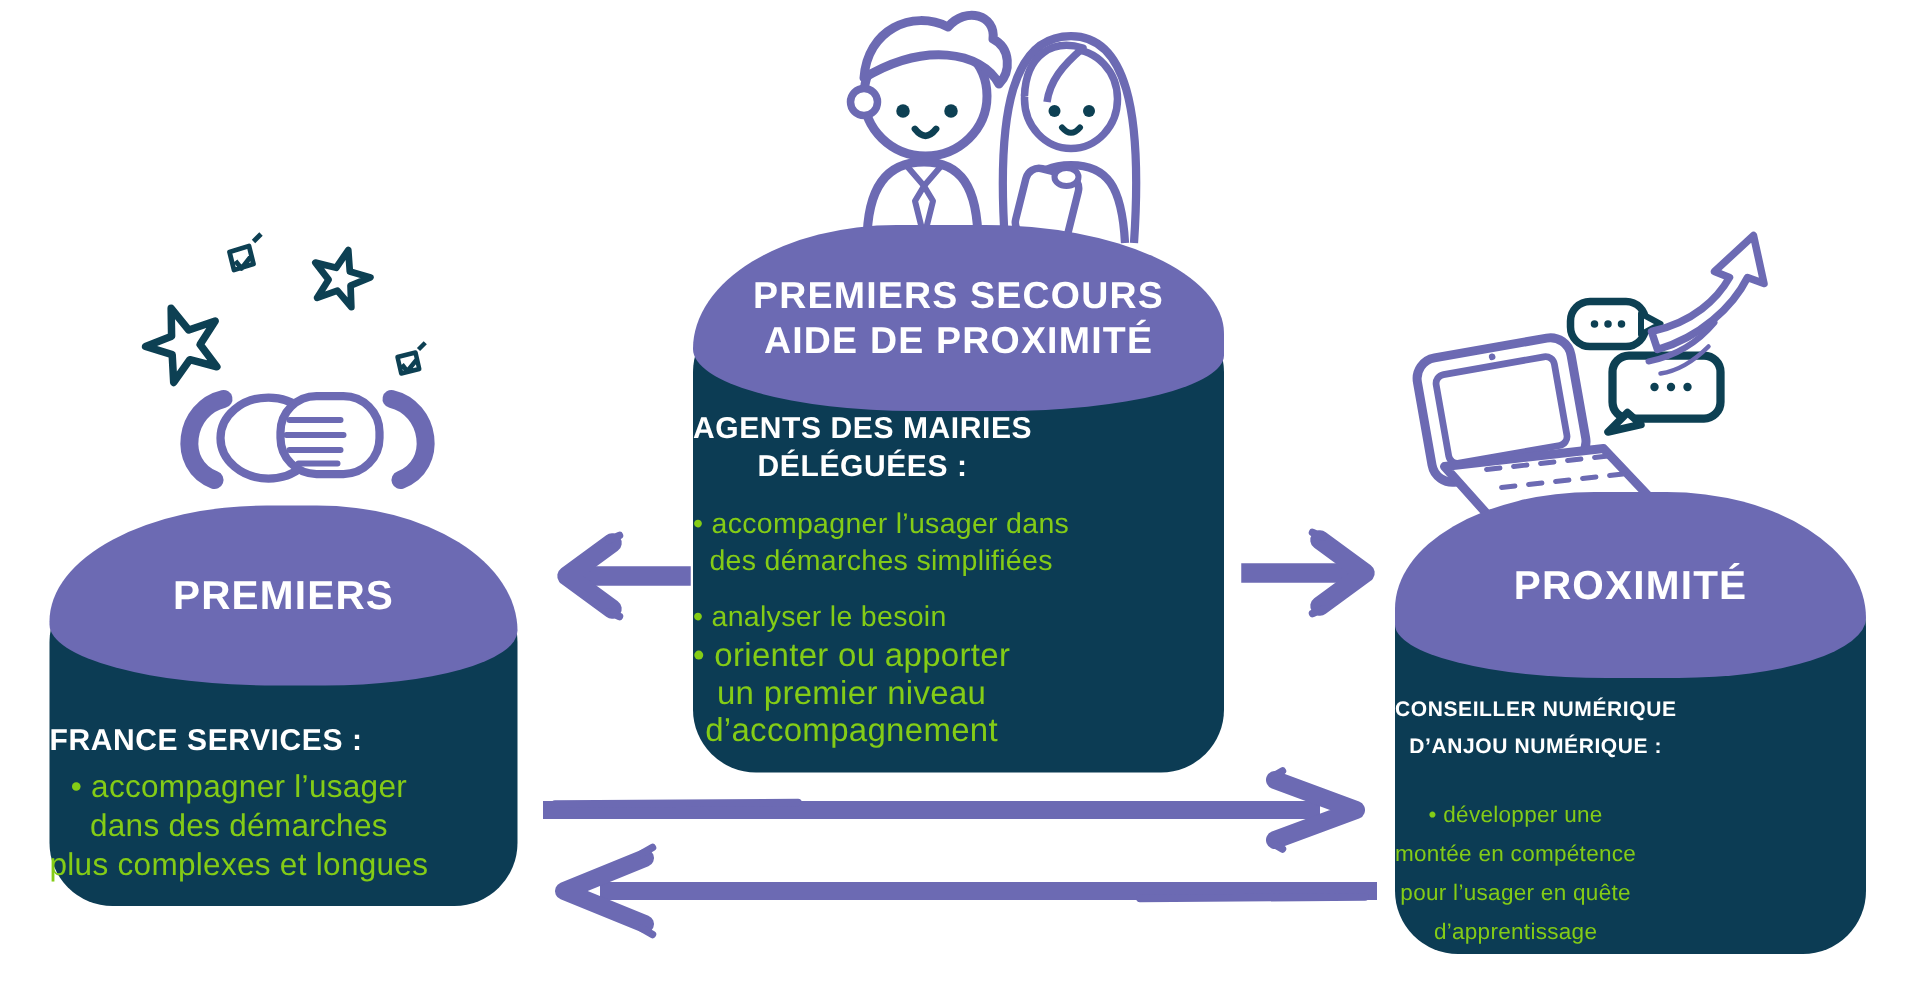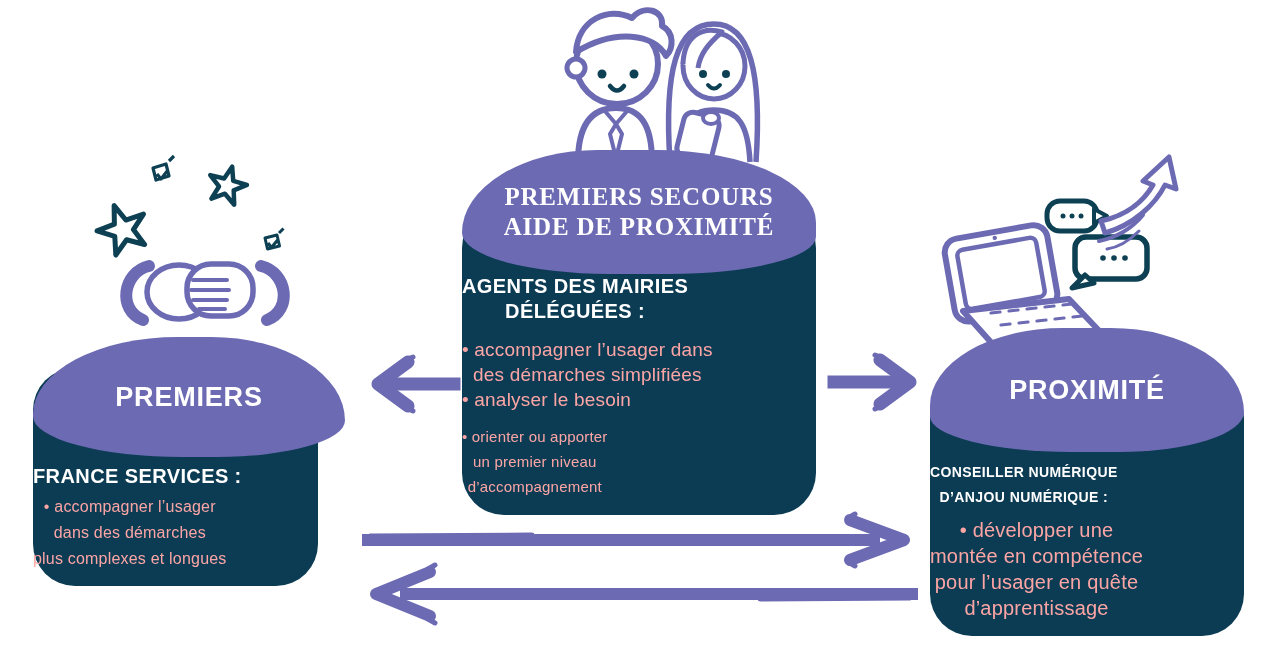--- a/index.html
+++ b/index.html
@@ -26,27 +26,27 @@
     position:absolute;background:var(--dark);border-radius:42px;
     display:flex;flex-direction:column;align-items:flex-start;
     color:#fff;text-align:center;z-index:2;
   }
   .card-blob{
     position:absolute;background:var(--purple);z-index:3;
     display:flex;align-items:center;justify-content:center;
     text-align:center;color:#fff;
   }
   .blob-a{border-radius:52% 48% 46% 54% / 72% 78% 34% 38%;}
-  .blob-b{border-radius:46% 54% 50% 50% / 80% 70% 36% 40%;font-family:Liberation Serif, serif;}
+  .blob-b{border-radius:46% 54% 50% 50% / 80% 70% 36% 40%;}
   .blob-c{border-radius:50% 50% 47% 53% / 74% 80% 38% 34%;}
   .card-title{
     margin:0;font-weight:700;letter-spacing:.8px;white-space:pre-line;line-height:1.22;
   }
   .subtitle{font-weight:700;white-space:pre-line;letter-spacing:.4px;}
-  .bullet{white-space:pre-line;letter-spacing:.2px;color:#fca5a5;}
+  .bullet{white-space:pre-line;letter-spacing:.2px;color:#84cc16;}
   .ill,.arrow{position:absolute;z-index:1;}
   .arrow{z-index:2;}
 </style>
 </head>
 <body>
 
 <div class="canvas">
 
   <svg class="ill" style="left:520px;top:2px" width="240" height="160" viewBox="0 0 240 160" aria-hidden="true">
 
@@ -125,49 +125,49 @@
     <path class="sp" stroke-width="5" stroke-linecap="round" d="M 486 2 l 7 -4 M 486 46 l 7 4"></path>
   </svg>
 
   <svg class="arrow" style="left:360px;top:566px" width="558" height="56" viewBox="0 0 558 56" aria-hidden="true">
     <path class="sp" stroke-width="12" stroke-linecap="square" d="M 552 28 L 46 28"></path>
     <path class="sp" stroke-width="5" stroke-linecap="round" d="M 550 32 L 400 33"></path>
     <path class="sp" stroke-width="12" stroke-linecap="round" stroke-linejoin="round" d="M 70 6 L 16 28 L 70 50"></path>
     <path class="sp" stroke-width="5" stroke-linecap="round" d="M 68 3 l 7 -4 M 68 53 l 7 4"></path>
   </svg>
 
-  <div class="card-box" style="left:33px;top:368px;width:285px;height:218px;padding-top:95px;box-sizing:border-box">
+  <div class="card-box" style="left:33px;top:386px;width:312px;height:218px;padding-top:95px;box-sizing:border-box">
     <div class="subtitle" style="font-size:20px;line-height:26px">FRANCE SERVICES :</div>
-    <div class="bullet" style="font-size:16px;line-height:26px;margin-top:5px">• accompagner l’usager
+    <div class="bullet" style="font-size:21px;line-height:26px;margin-top:5px">• accompagner l’usager
 dans des démarches
 plus complexes et longues</div>
   </div>
   <div class="card-blob blob-a" style="left:33px;top:337px;width:312px;height:120px">
     <h2 class="card-title" style="font-size:27px">PREMIERS</h2>
   </div>
 
   <div class="card-box" style="left:462px;top:206px;width:354px;height:309px;padding-top:68px;box-sizing:border-box">
     <div class="subtitle" style="font-size:20px;line-height:25px">AGENTS DES MAIRIES
 DÉLÉGUÉES :</div>
     <div class="bullet" style="font-size:19px;line-height:25px;margin-top:13px">• accompagner l’usager dans
 des démarches simplifiées</div>
-    <div class="bullet" style="font-size:19px;line-height:25px;margin-top:0">• analyser le besoin</div>
-    <div class="bullet" style="font-size:15px;line-height:25px;margin-top:12px">• orienter ou apporter
+    <div class="bullet" style="font-size:19px;line-height:25px;margin-top:12px">• analyser le besoin</div>
+    <div class="bullet" style="font-size:22px;line-height:25px;">• orienter ou apporter
 un premier niveau
 d’accompagnement</div>
   </div>
   <div class="card-blob blob-b" style="left:462px;top:150px;width:354px;height:124px">
     <h2 class="card-title" style="font-size:25px">PREMIERS SECOURS
 AIDE DE PROXIMITÉ</h2>
   </div>
 
   <div class="card-box" style="left:930px;top:376px;width:314px;height:260px;padding-top:84px;box-sizing:border-box">
     <div class="subtitle" style="font-size:14px;line-height:25px">CONSEILLER NUMÉRIQUE
 D’ANJOU NUMÉRIQUE :</div>
-    <div class="bullet" style="font-size:20px;line-height:26px;margin-top:7px">• développer une
+    <div class="bullet" style="font-size:15px;line-height:26px;margin-top:21px">• développer une
 montée en compétence
 pour l’usager en quête
 d’apprentissage</div>
   </div>
   <div class="card-blob blob-c" style="left:930px;top:328px;width:314px;height:124px">
     <h2 class="card-title" style="font-size:27px">PROXIMITÉ</h2>
   </div>
 
 </div>
 

